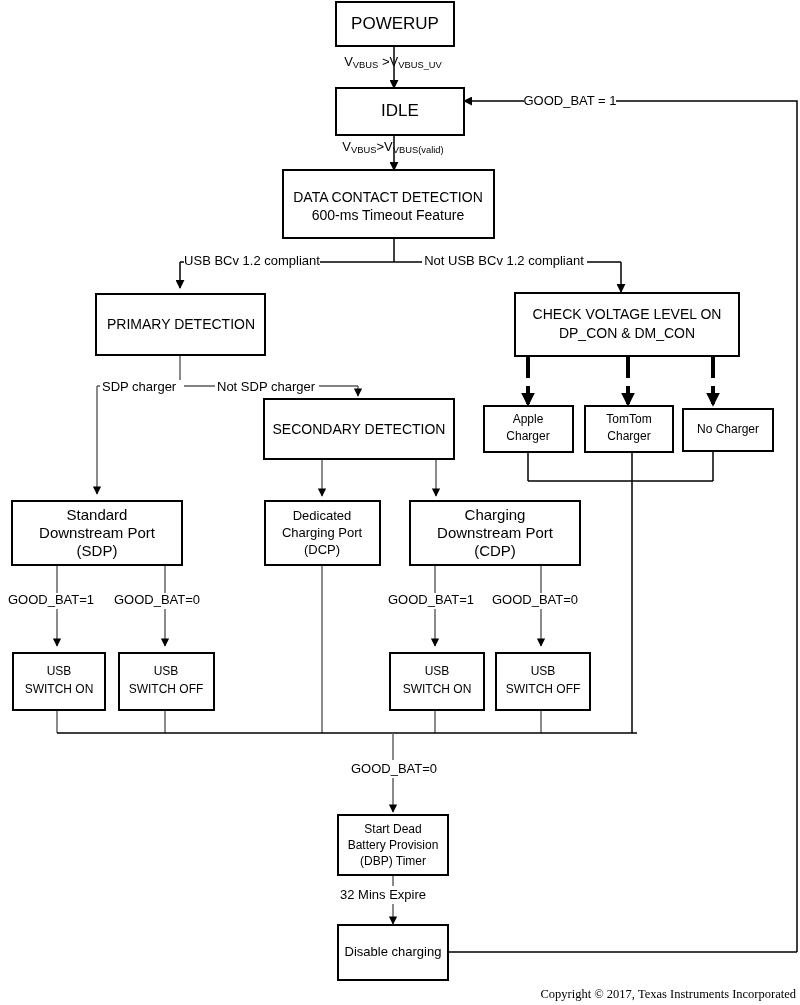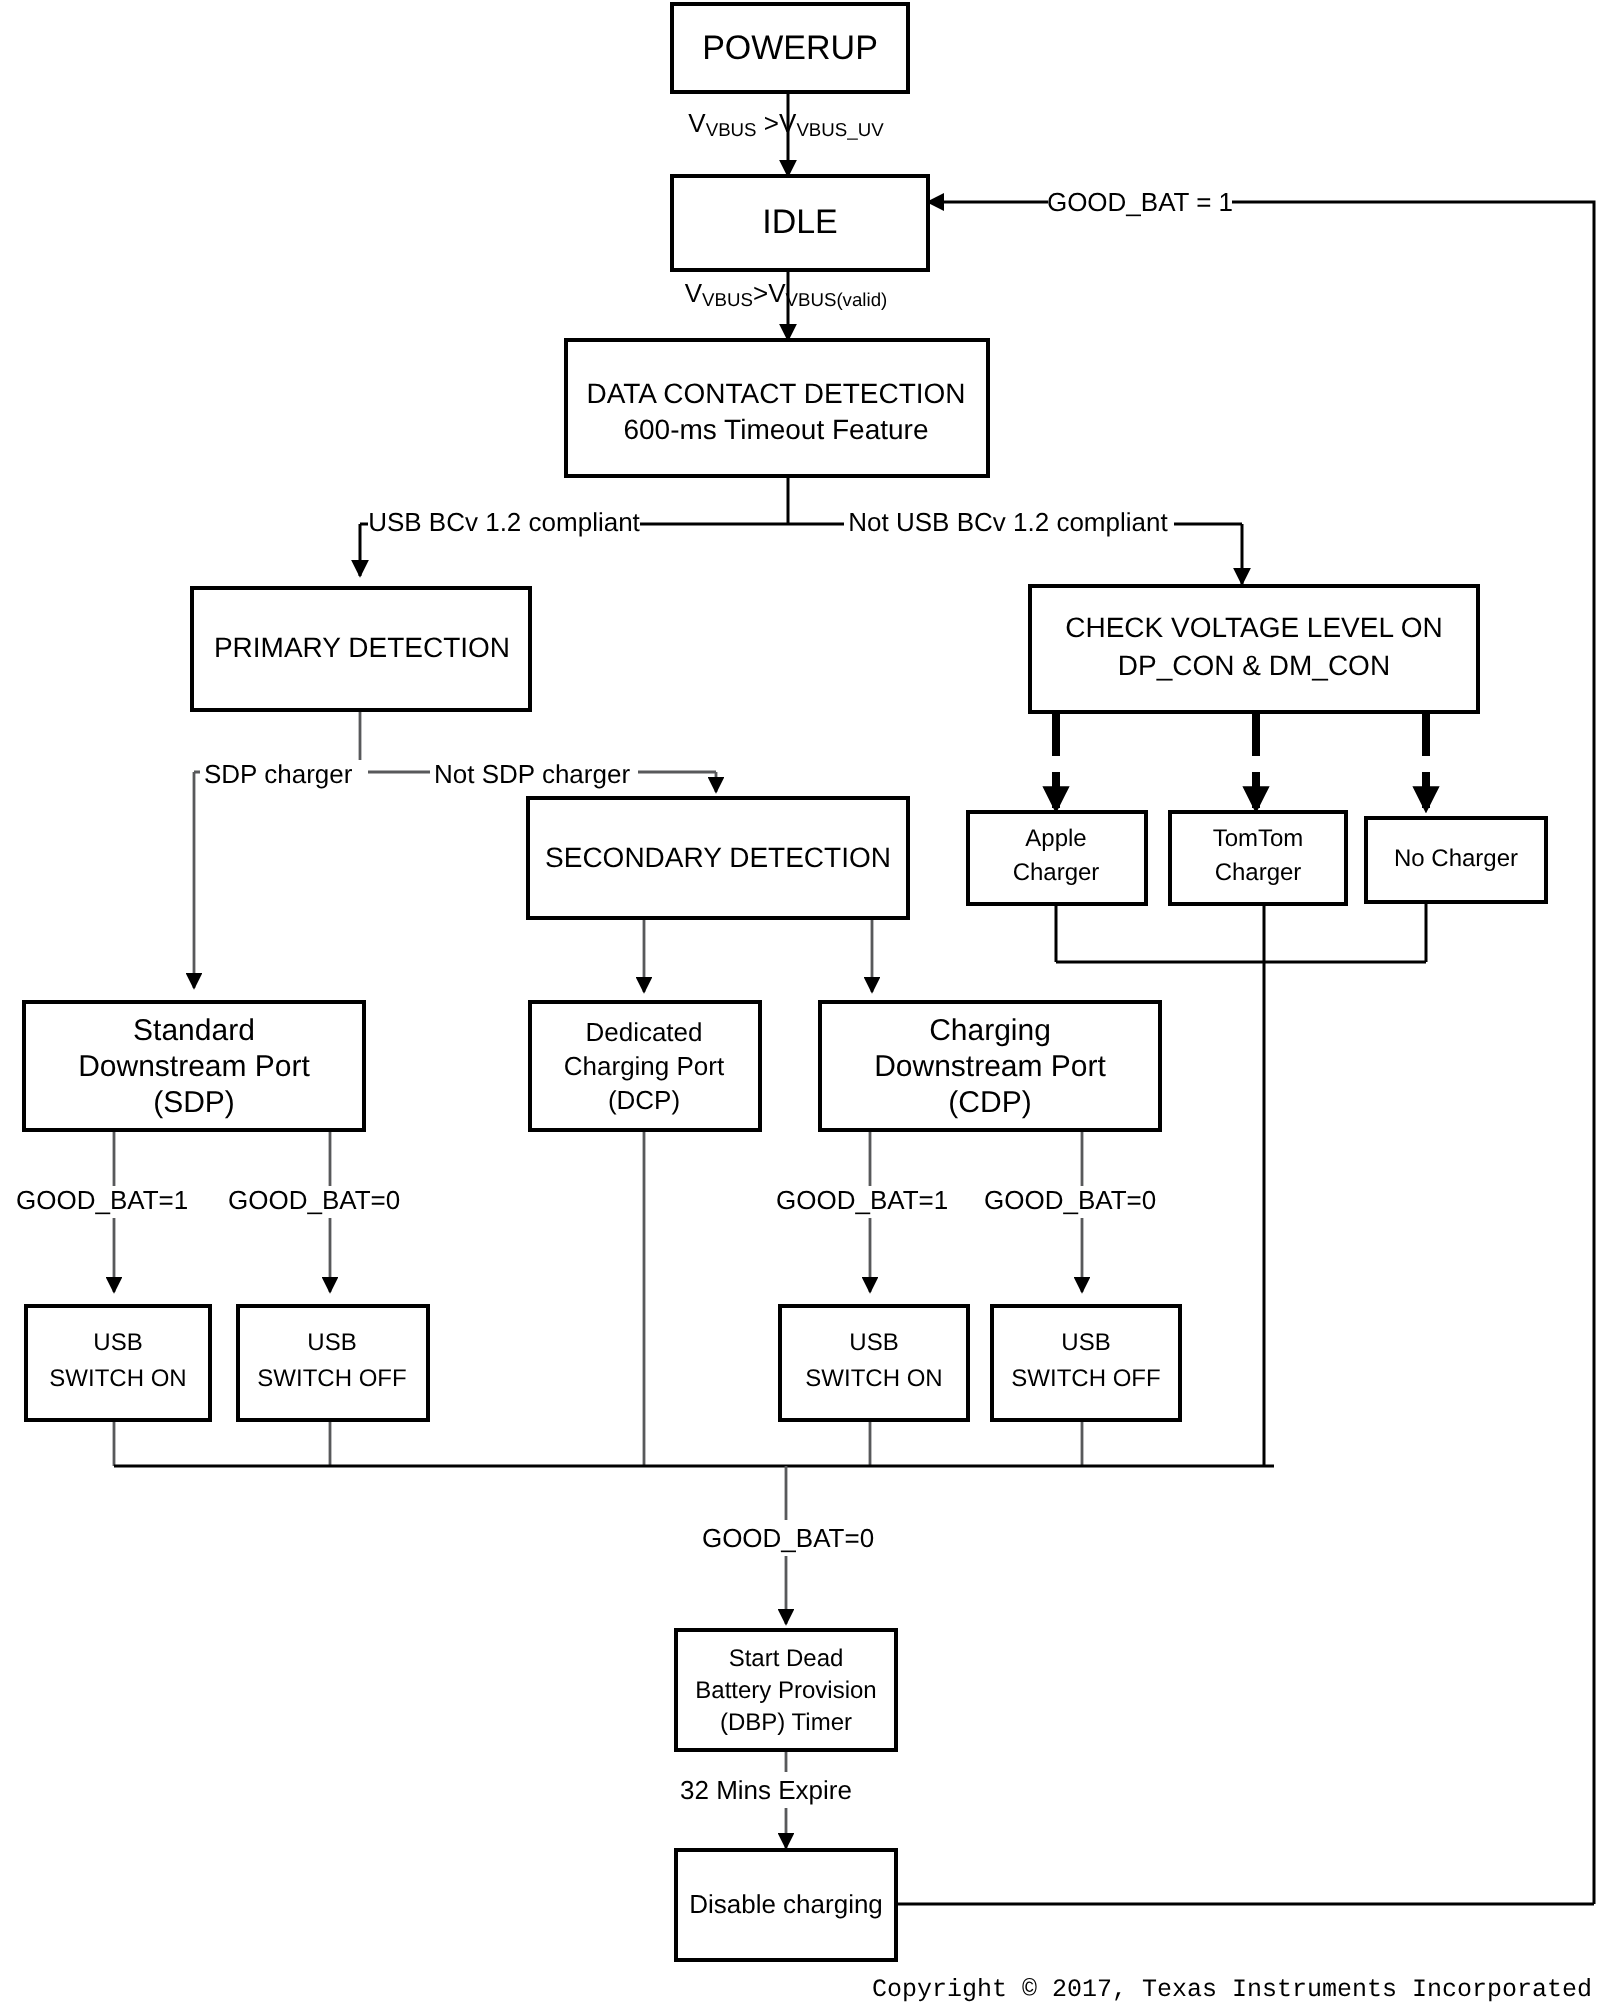--- a/index.html
+++ b/index.html
@@ -62,21 +62,21 @@
     fill: #000000;
     font-size: 13px;
     text-anchor: middle;
     dominant-baseline: middle;
   }
   .edge-label.start { text-anchor: start; }
   .copyright {
     position: absolute;
     right: 4px;
     bottom: 3px;
-    font-family: Liberation Mono, monospace;
+    font-family: Liberation Serif, serif;
     font-size: 12.5px;
     color: #000000;
     white-space: nowrap;
   }
   .sub { font-size: 0.72em; }
 </style>
 </head>
 <body>
 
 <div id="chart-root">

